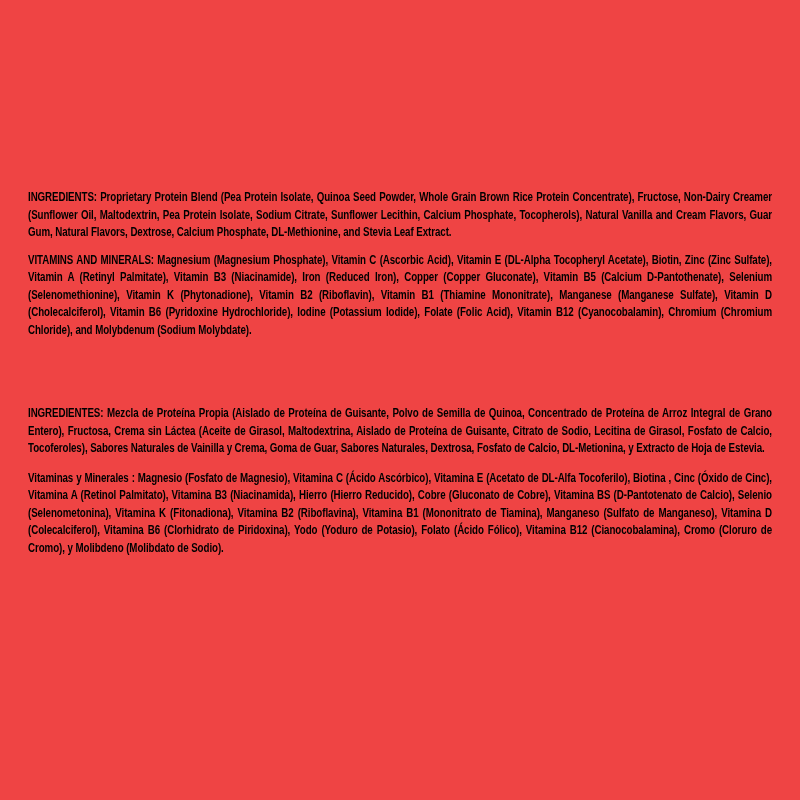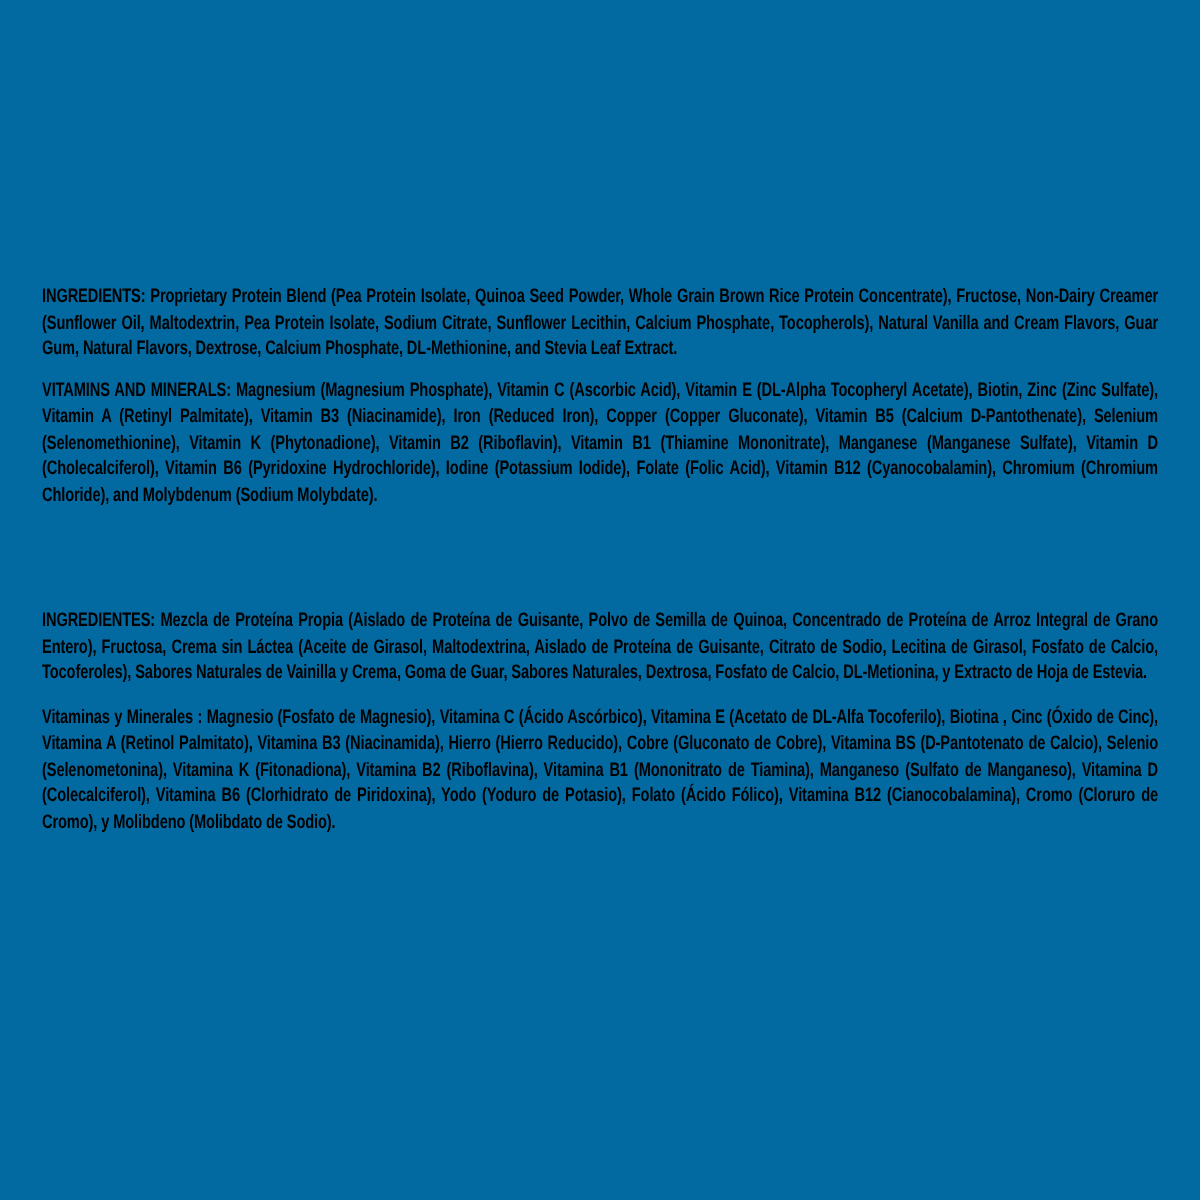--- a/index.html
+++ b/index.html
@@ -4,21 +4,21 @@
 <style>
   html, body {
     margin: 0;
     padding: 0;
     background: #ffffff;
   }
   .page {
     position: relative;
     width: 800px;
     height: 800px;
-    background: #0369a1;
+    background: #ef4444;
     overflow: hidden;
     font-family: "Liberation Sans", sans-serif;
   }
   .lang-block {
     position: absolute;
     left: 28px;
     width: 992px;               
     transform: scaleX(0.75);
     transform-origin: left top;
     color: #000000;

